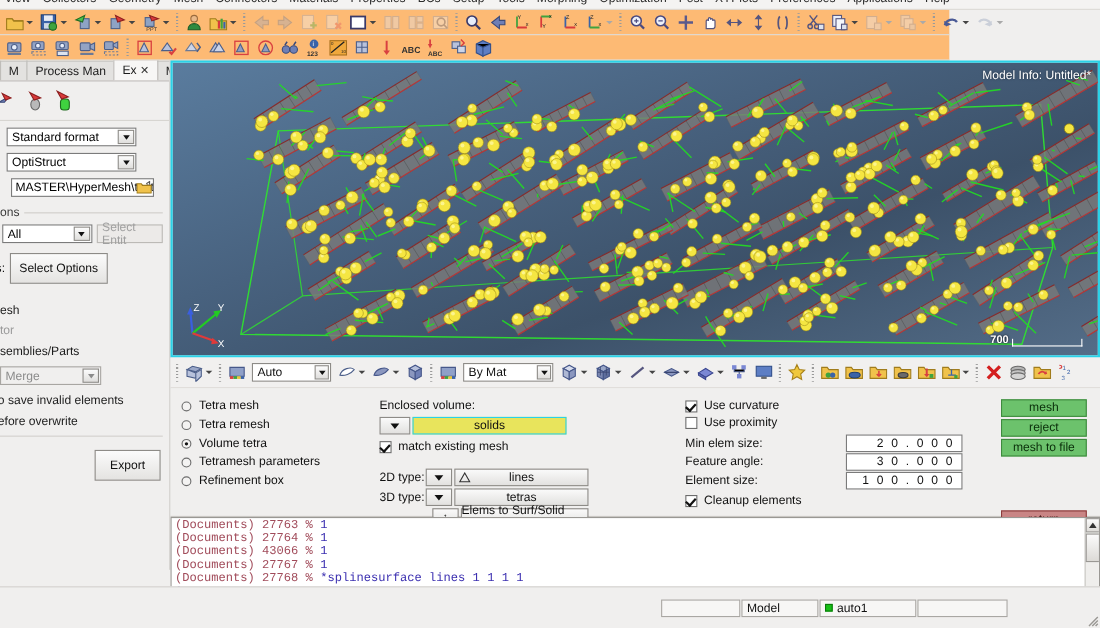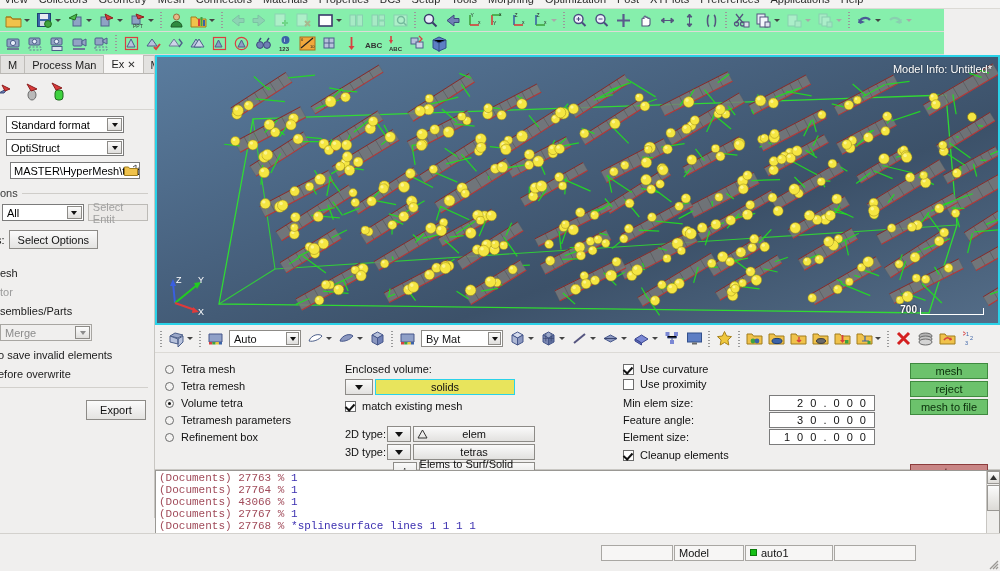--- a/index.html
+++ b/index.html
@@ -21,22 +21,22 @@
     border-bottom: 1px solid #dcdad5;
   }
   .menubar ul { list-style: none; margin: 0; padding: 0 4px; display: flex; gap: 11px; }
   .menubar li {
     font-size: 11px; color: #2b2b2b; line-height: 9px;
     margin-top: -5px; white-space: nowrap; cursor: default;
   }
 
   
   .toolbar {
-    position: absolute; left: 0; width: 944px;
-    background: #86efac; border-bottom: 1px solid #dedcd8;
+    position: absolute; left: 0; width: 863px;
+    background: #fdba74; border-bottom: 1px solid #dedcd8;
     display: flex; align-items: center; padding: 0 2px;
   }
   .tb1 { top: 9px; height: 23px; }
   .tb2 { top: 32px; height: 23px; }
   .tbtn {
     width: 20px; height: 20px; margin: 0 1px;
     display: flex; align-items: center; justify-content: center;
     border: 1px solid transparent; border-radius: 2px; position: relative;
     flex: 0 0 auto;
   }
@@ -100,21 +100,21 @@
   }
   .folderbtn { position:absolute; right:1px; top:1px; width:15px;height:13px;
     display:flex;align-items:center;justify-content:center; }
 
   .grouplbl { font-size: 11px; color:#3a3a3a; display:flex; align-items:center; gap:4px; }
   .grouplbl .line { flex:1; height:1px; background:#cfcdc9; }
 
   .btn {
     height: 19px; border: 1px solid #8d8b87; background: linear-gradient(#fbfbfb,#e4e3e1);
     font-size: 11px; display:flex;align-items:center;justify-content:center;
-    padding: 0 8px; color:#111;
+    padding: 13px 8px; color:#111;
   }
   .btn.disabled { color:#a0a0a0; background:#eceae8; border-color:#bcbab6; }
   .statictext { font-size: 11px; color:#1c1c1c; margin-bottom:7px; }
   .statictext.dim { color:#9b9b9b; }
   .hr { height:1px; background:#d2d0cc; margin:6px 0; }
 
   
   .viewport {
     position: absolute; top: 55px; left: 155px; width: 845px; height: 270px;
     border: 2px solid #2ad2e8; overflow: hidden;
@@ -2554,21 +2554,21 @@
 
       <div style="display:flex;align-items:center;margin-top:14px;">
         <span class="lbl" style="width:48px;">2D type:</span>
         <div class="arrowbtn">
             <i></i>
           </div>
         <div class="smallbtn" style="width:140px;margin-left:2px;position:relative;">
           <svg width="11" height="10" viewBox="0 0 11 10" style="position:absolute;left:3px;top:2px;">
               <polygon points="5.5,1 10,9 1,9" fill="none" stroke="#333" stroke-width="1"></polygon>
             </svg>
-          <span>elem</span>
+          <span>lines</span>
         </div>
       </div>
       <div style="display:flex;align-items:center;margin-top:2px;">
         <span class="lbl" style="width:48px;">3D type:</span>
         <div class="arrowbtn">
             <i></i>
           </div>
         <div class="smallbtn" style="width:140px;margin-left:2px;">
           <span>tetras</span>
         </div>

